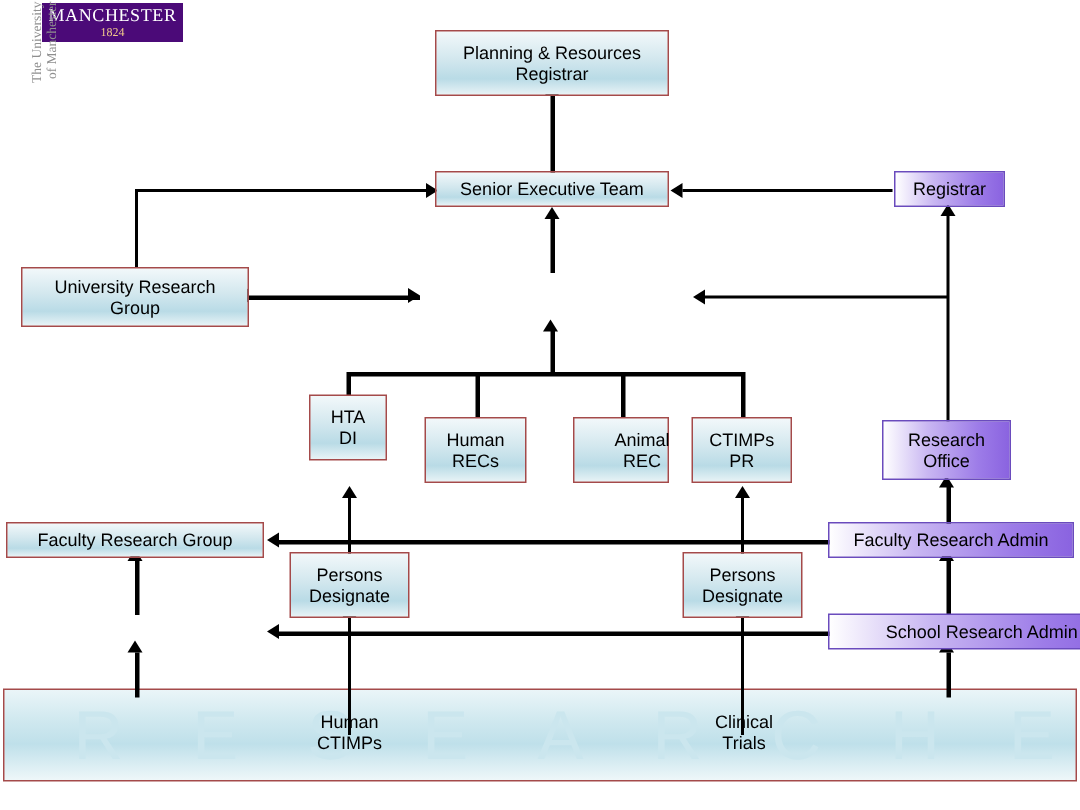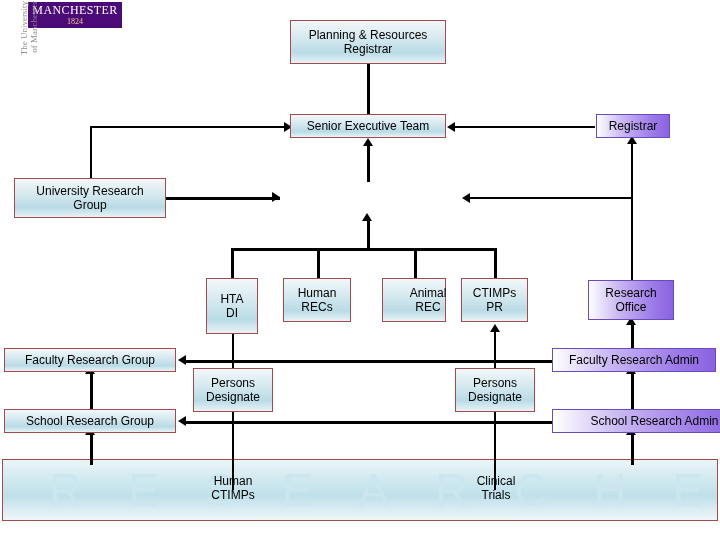--- a/index.html
+++ b/index.html
@@ -247,21 +247,21 @@
   </div>
 
   <div class="node blue" style="left:14px; top:178px; width:152px; height:40px;">
     <div>
       <span class="lbl">University Research</span>
       <span class="lbl">Group</span>
     </div>
   </div>
 
 
-  <div class="node blue" style="left:206px; top:278px; width:52px; height:56px;">
+  <div class="node blue" style="left:206px; top:263px; width:52px; height:44px;">
     <div>
       <span class="lbl">HTA</span>
       <span class="lbl">DI</span>
     </div>
   </div>
 
   <div class="node blue" style="left:283px; top:278px; width:68px; height:44px;">
     <div>
       <span class="lbl">Human</span>
       <span class="lbl">RECs</span>
@@ -286,23 +286,20 @@
     <div>
       <span class="lbl">Research</span>
       <span class="lbl">Office</span>
     </div>
   </div>
 
   <div class="node blue" style="left:4px; top:348px; width:172px; height:24px;">
     <span class="lbl">Faculty Research Group</span>
   </div>
 
-  <div class="node blue" style="left:4px; top:409px; width:172px; height:24px;">
-    <span class="lbl">School Research Group</span>
-  </div>
 
   <div class="node purple" style="left:552px; top:348px; width:164px; height:24px;">
     <span class="lbl">Faculty Research Admin</span>
   </div>
 
   <div class="node purple" style="left:552px; top:409px; width:193px; height:24px;padding-left:12px;">
     <span class="lbl">School Research Admin</span>
   </div>
 
   <div class="node blue" style="left:193px; top:368px; width:80px; height:44px;">

